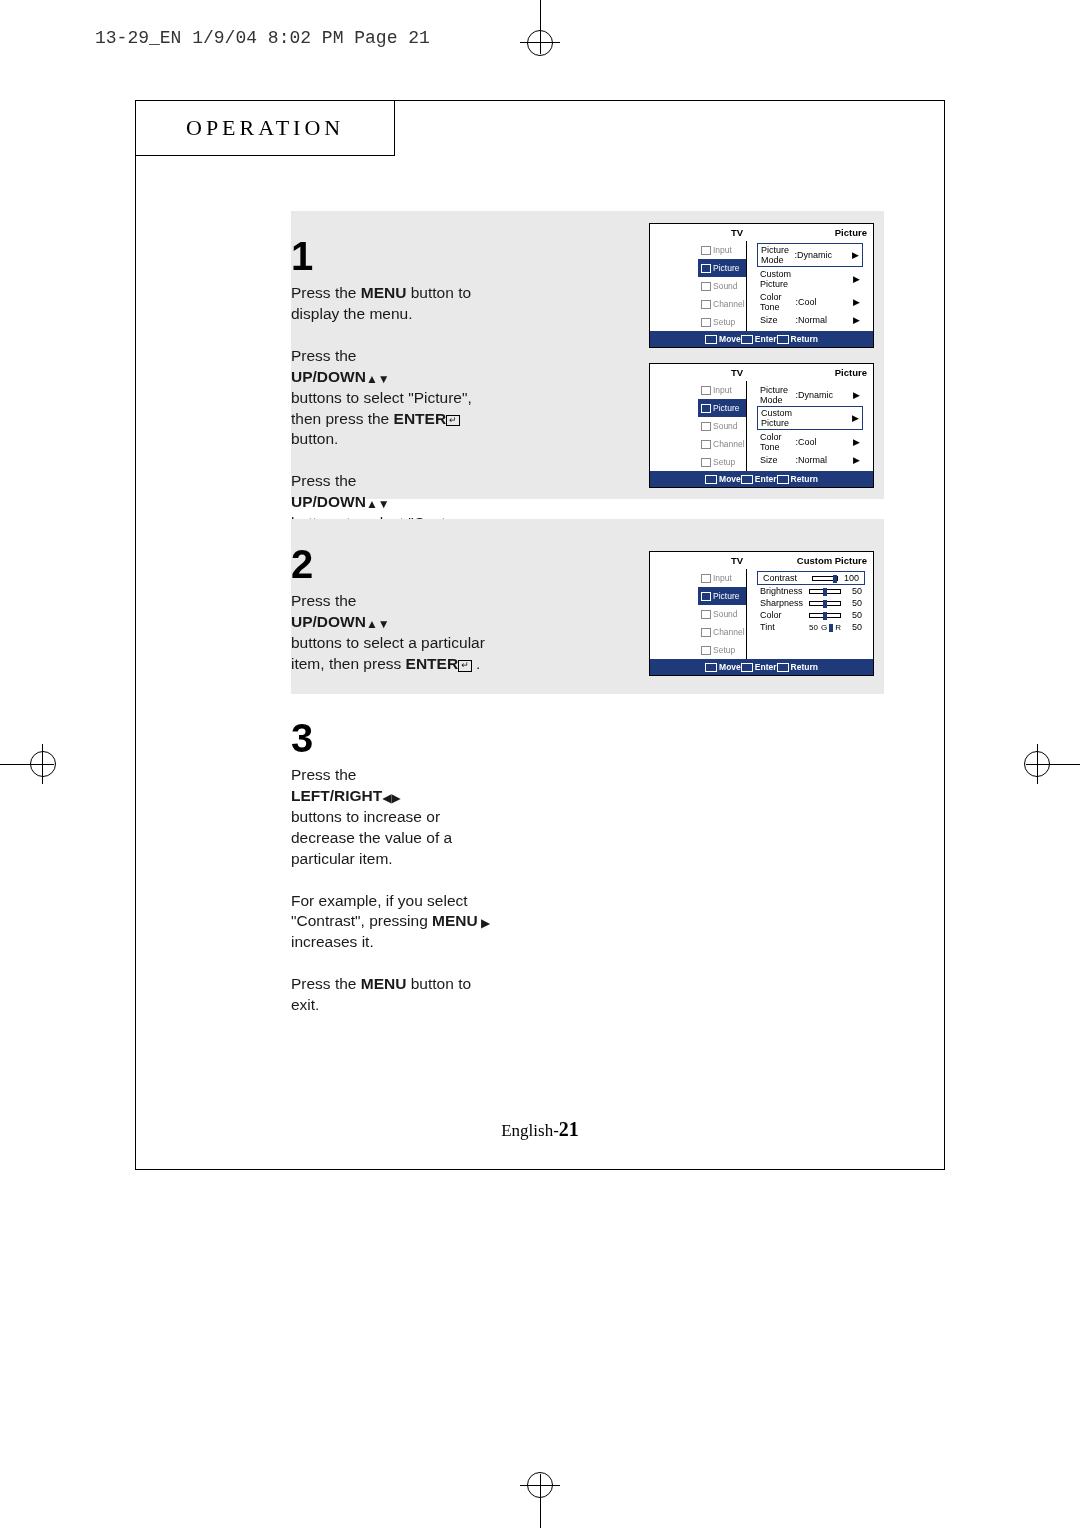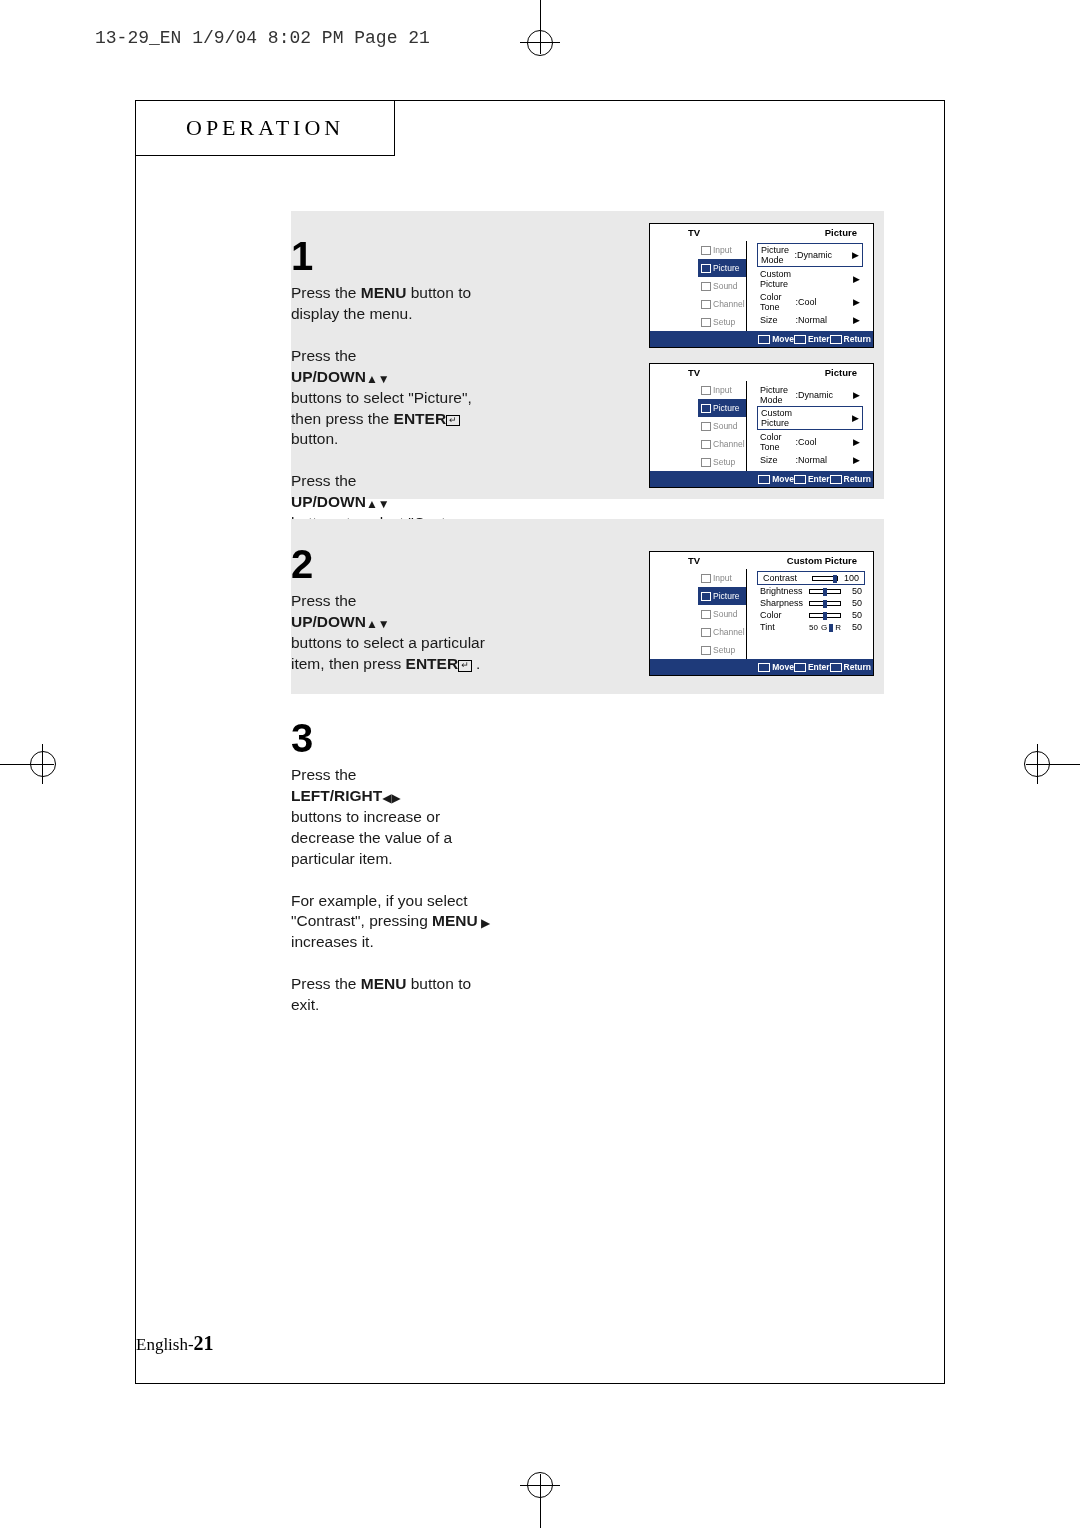--- a/index.html
+++ b/index.html
@@ -69,21 +69,21 @@
     position: absolute; top: 0; height: 40px; width: 1px; background: #000;
   }
   .reg-left .vbar { left: 42px; }
   .reg-right .vbar { right: 42px; }
 
   .page {
     position: absolute;
     left: 135px;
     top: 100px;
     width: 810px;
-    height: 1284px;
+    height: 1070px;
     border: 1px solid #000;
   }
   .operation-box {
     position: absolute;
     top: -1px;
     left: -1px;
     border: 1px solid #000;
     padding: 14px 50px;
     font-size: 22px;
     letter-spacing: 4px;
@@ -124,22 +124,23 @@
   .tv-box {
     position: absolute;
     width: 225px;
     border: 1px solid #000;
     font-size: 9.5px;
     background: #fff;
   }
   .tv-header {
     display: flex;
     justify-content: space-between;
-    padding: 3px 16px 3px 38px;
+    padding: 3px 6px 3px 38px;
     font-weight: bold;
+    margin-left: 43px;
   }
   .tv-body {
     display: flex;
     margin-left: 48px;
   }
   .tv-side {
     width: 48px;
     font-size: 8.5px;
   }
   .tv-side-item {
@@ -171,21 +172,21 @@
   .tv-row.hl {
     border: 1px solid #1e3a7a;
     margin: 0 2px;
     padding: 1px 3px;
   }
   .tv-row .lbl { flex: 1; }
   .tv-row .val { width: 52px; }
   .tv-row .arr { width: 10px; text-align: right; }
   .tv-foot {
     display: flex;
-    justify-content: flex-end;
+    justify-content: center;
     padding: 3px 2px;
     font-size: 8.5px;
     background: #1e3a7a;
     color: #fff;
     font-weight: bold;
   }
   .tv-foot span::before {
     content: "";
     display: inline-block;
     width: 10px; height: 7px;
@@ -258,21 +259,21 @@
     font-size: 9px;
     padding: 0 2px;
     vertical-align: 1px;
     line-height: 1.1;
   }
 
   .footer {
     position: absolute;
     bottom: 28px;
     left: 0; right: 0;
-    text-align: left;
+    text-align: center;
     font-family: "Times New Roman", Times, serif;
     font-size: 17px;
   }
 
   .stepblock {
     background: #e9e9e9;
     padding-top: 1px;
     padding-bottom: 18px;
     position: relative;
   }

